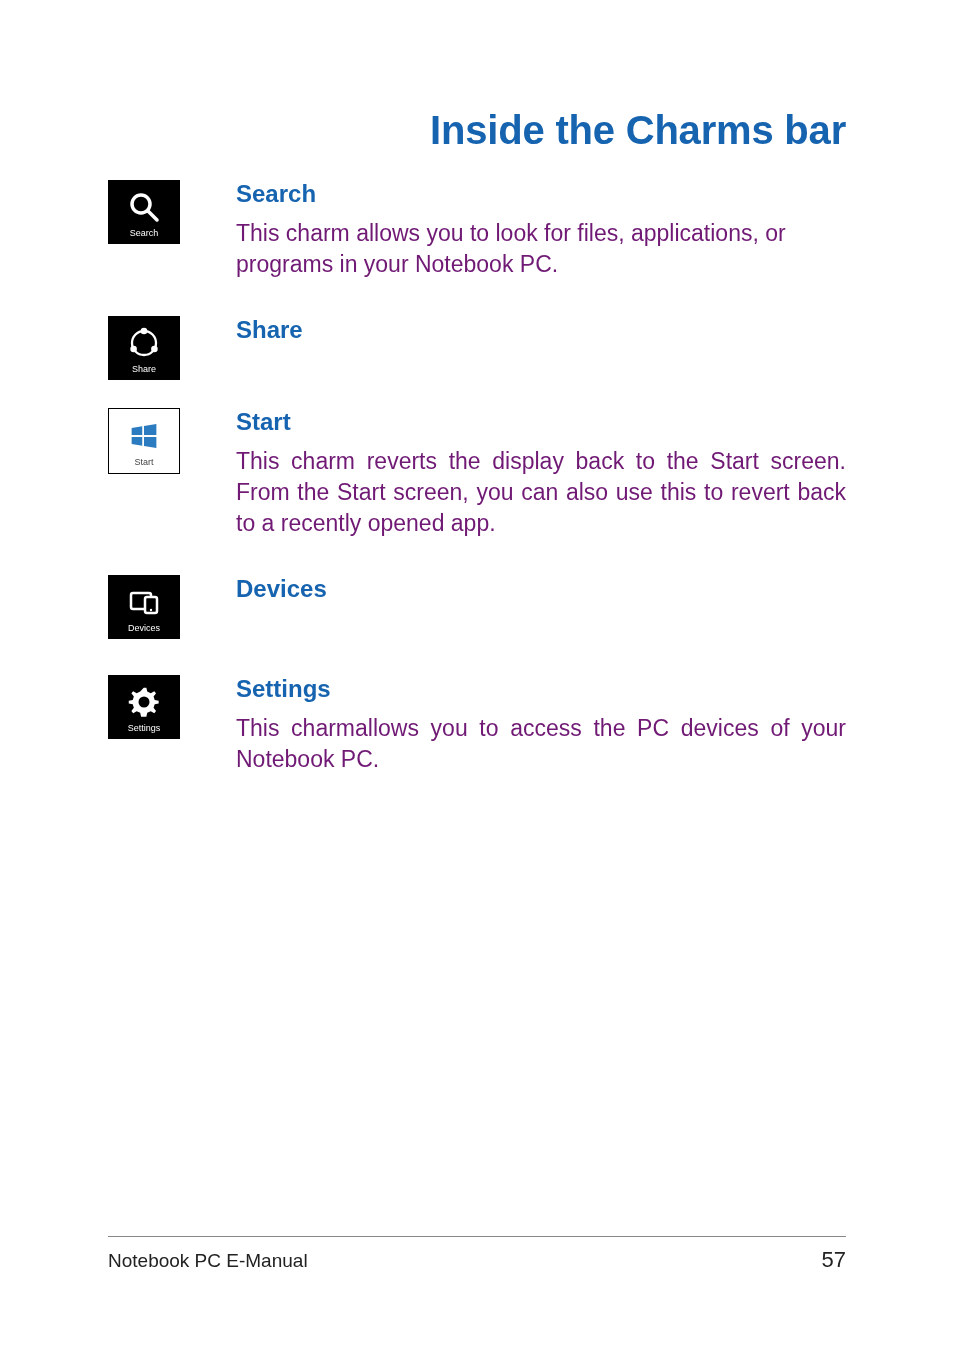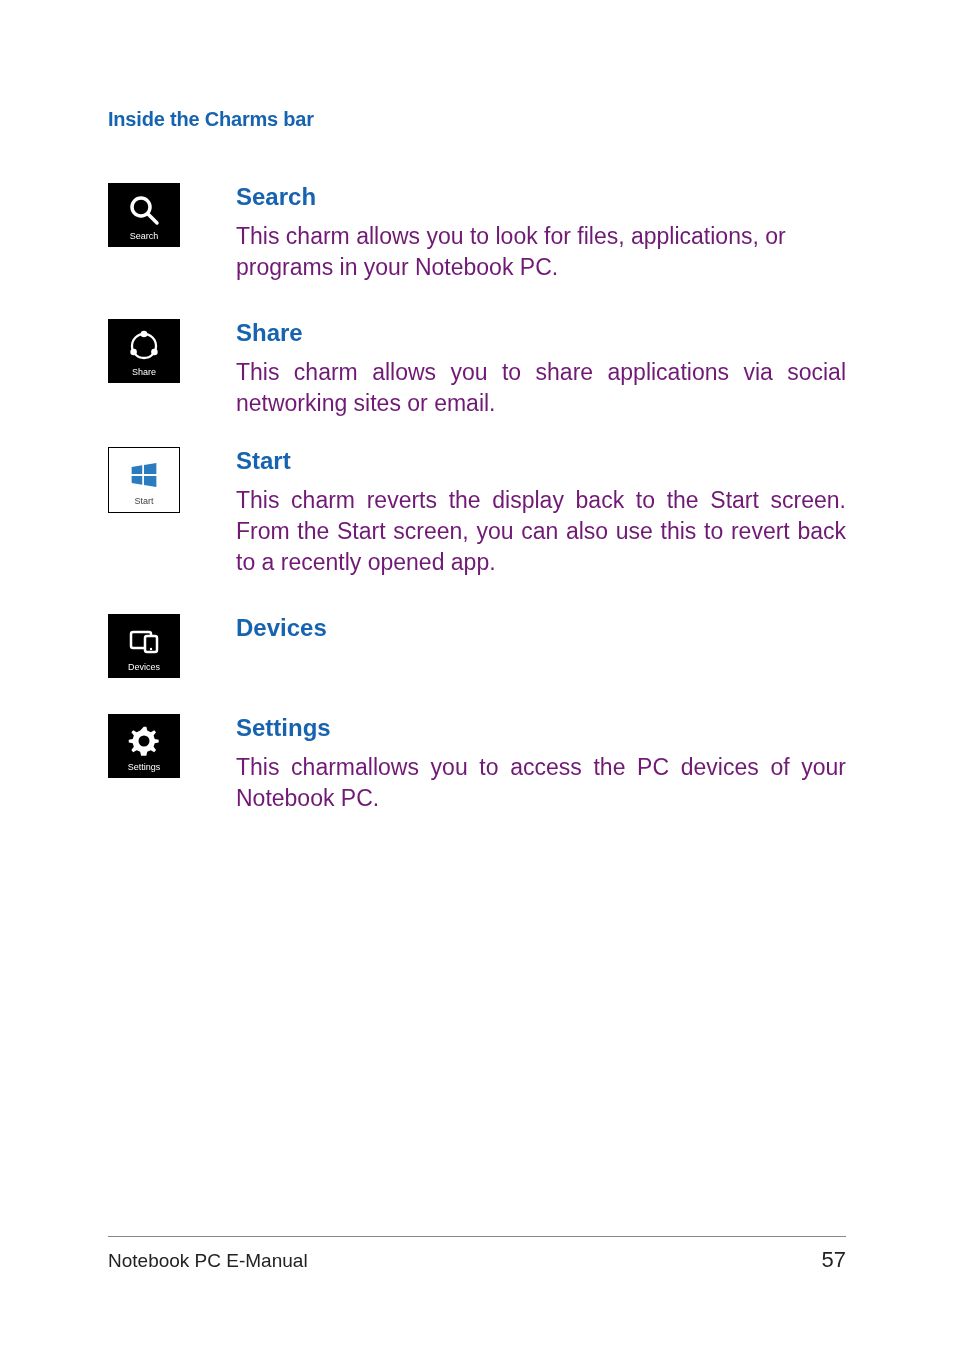--- a/index.html
+++ b/index.html
@@ -5,24 +5,25 @@
   * { margin: 0; padding: 0; box-sizing: border-box; }
   html, body { width: 954px; height: 1345px; background: #fff; font-family: "Segoe UI", "Myriad Pro", Arial, sans-serif; color: #222; }
   .page {
     position: relative;
     width: 954px;
     height: 1345px;
     padding: 108px 108px 0 108px;
   }
   .main-heading {
     color: #1663b0;
-    font-size: 20px;
+    font-size: 40px;
     font-weight: 700;
-    margin-bottom: 52px;
+    margin-bottom: 27px;
     letter-spacing: -0.2px;
+    text-align: right;
   }
   .charm-row {
     display: flex;
     align-items: flex-start;
     margin-bottom: 36px;
   }
   .charm-row.tight { margin-bottom: 28px; }
   .tile {
     width: 72px;
     flex: 0 0 72px;
@@ -103,21 +104,20 @@
           </g>
           <circle cx="17" cy="5" r="3.3" fill="#fff"></circle>
           <circle cx="27.4" cy="23" r="3.3" fill="#fff"></circle>
           <circle cx="6.6" cy="23" r="3.3" fill="#fff"></circle>
         </svg>
       </div>
       <div class="tile-label">Share</div>
     </div>
     <div class="charm-text">
       <div class="charm-title">Share</div>
-      <div class="charm-body justify">This charm allows you to share applications via social networking sites or email.</div>
     </div>
   </div>
 
   <div class="charm-row">
     <div class="tile start-tile">
       <div class="tile-icon">
         <svg viewBox="0 0 34 34" width="30" height="30">
           <g>
             <polygon points="3,8 15,6 15,16 3,16" fill="#2a7bbf"></polygon>
             <polygon points="17,5.7 31,3.5 31,16 17,16" fill="#2a7bbf"></polygon>

